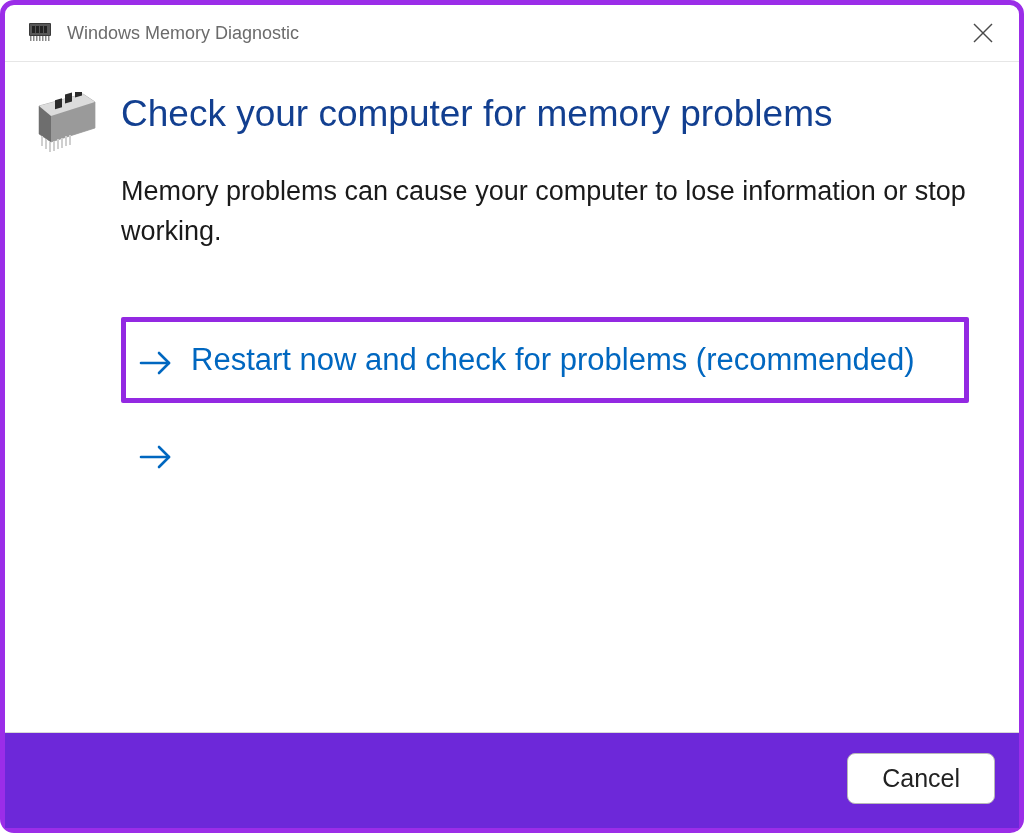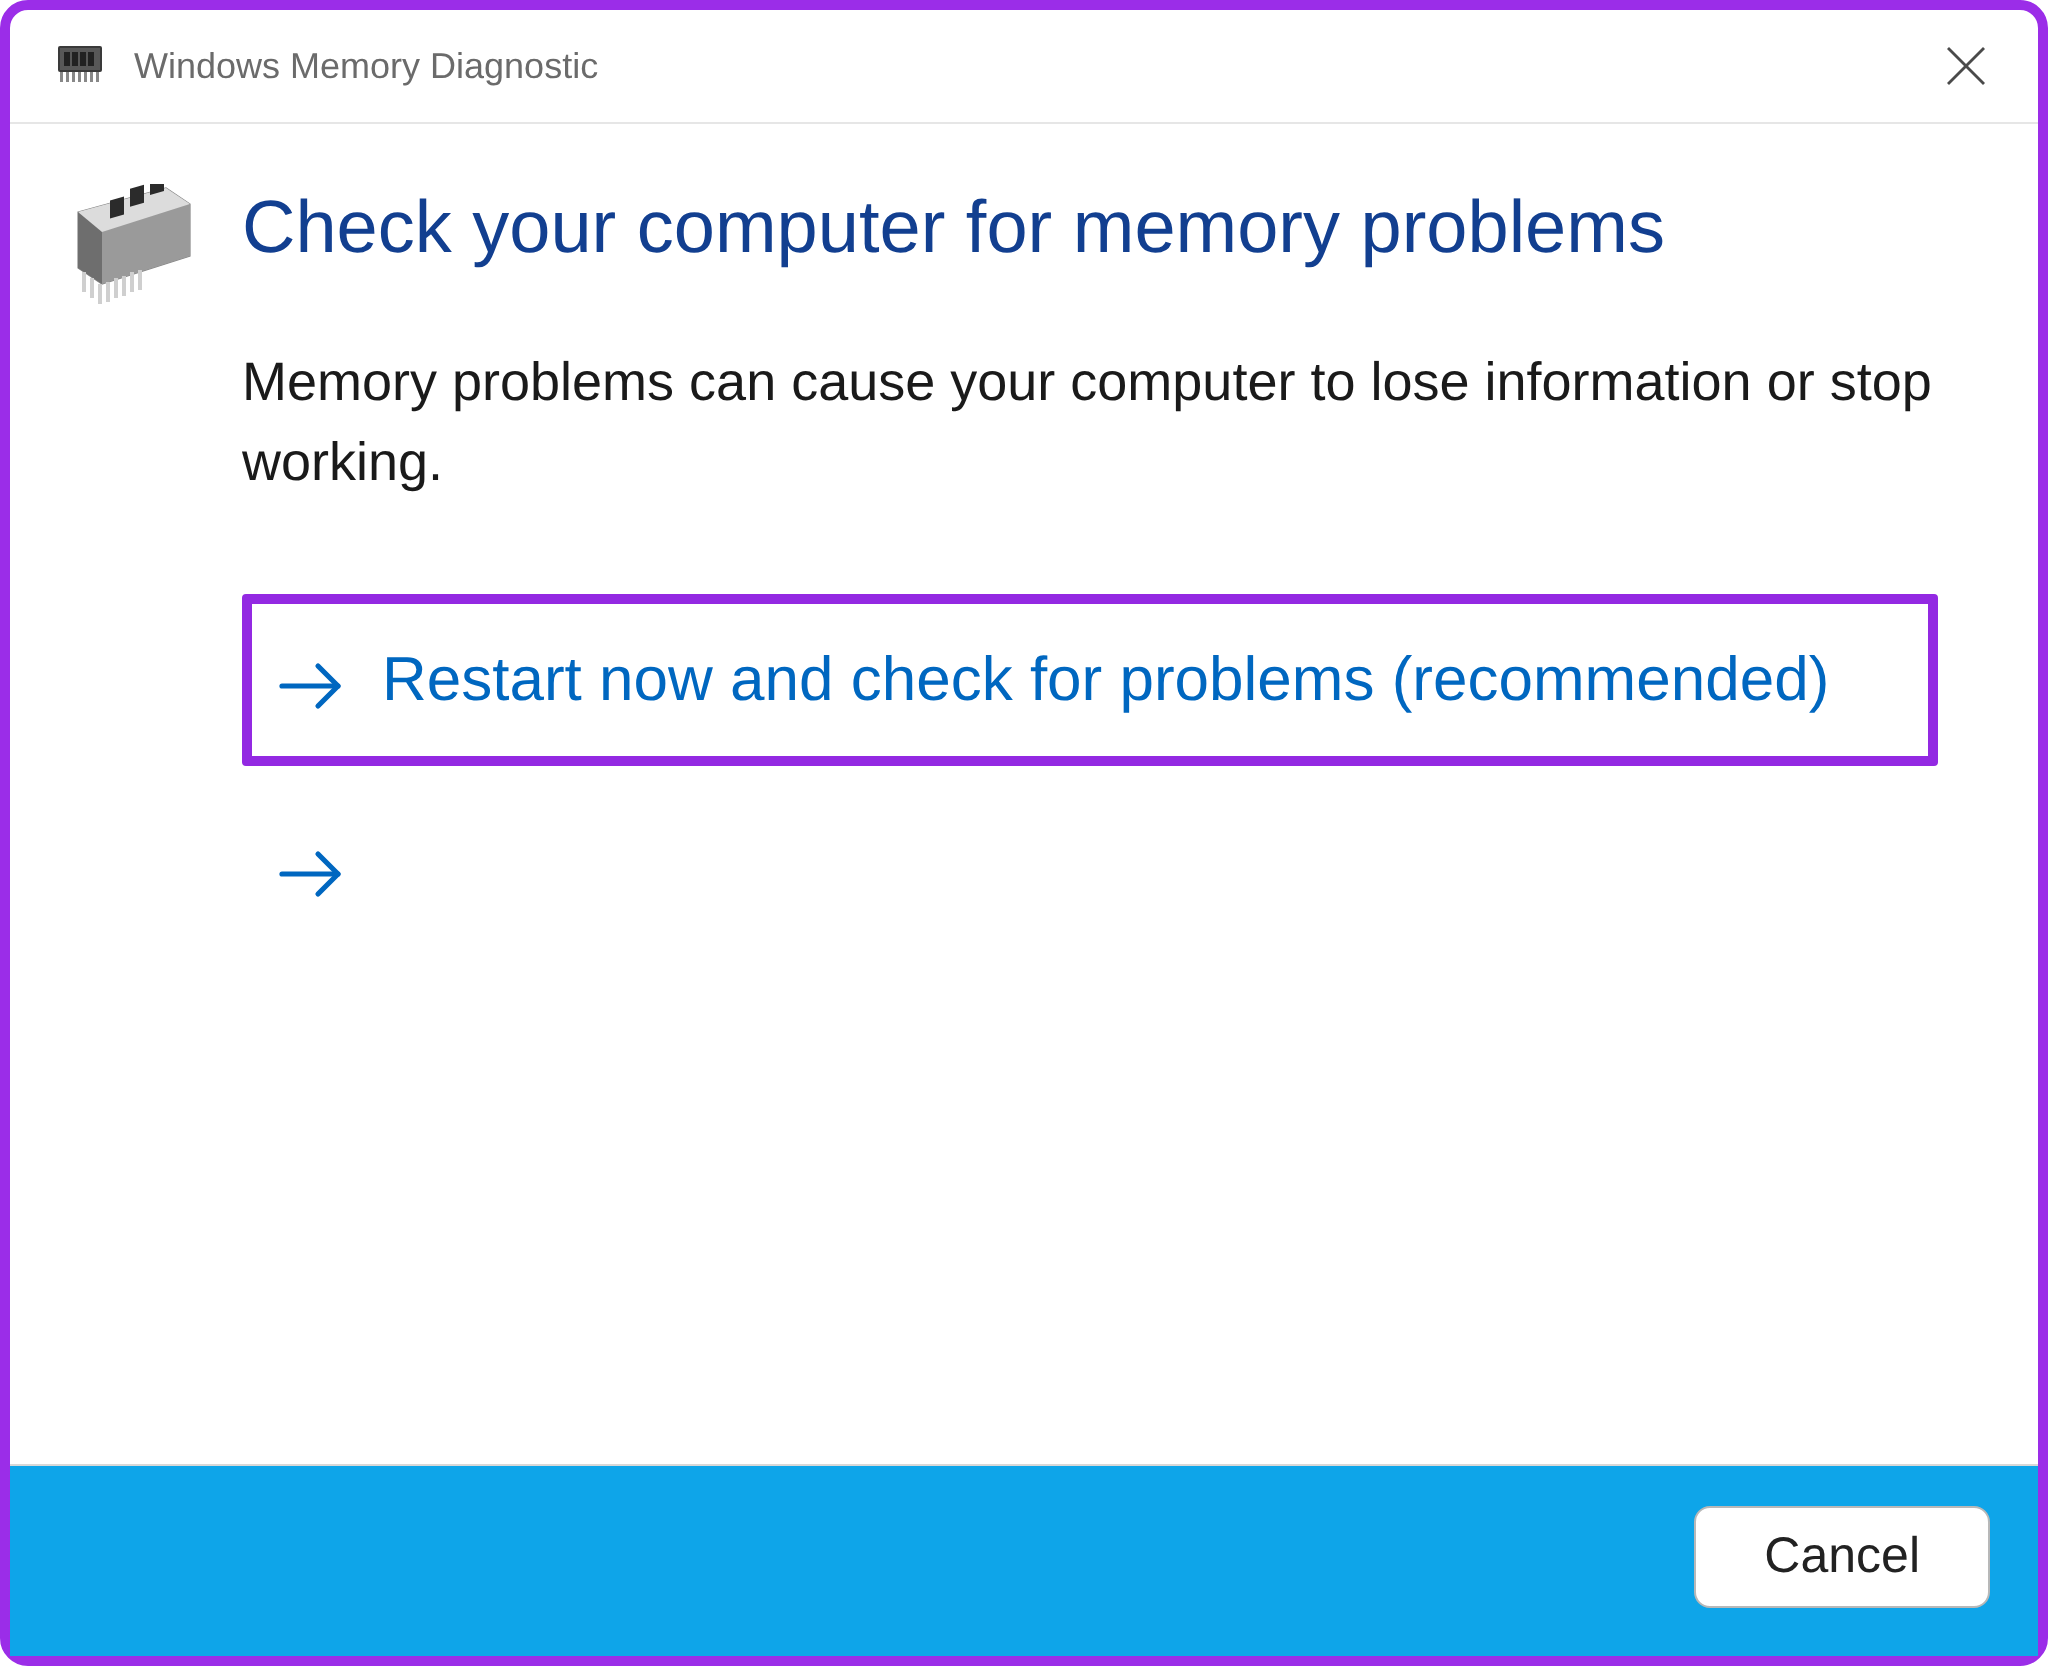--- a/index.html
+++ b/index.html
@@ -66,21 +66,21 @@
       font-size: 37px;
       color: #123f90;
       font-weight: 400;
       line-height: 1.2;
       margin-bottom: 36px;
     }
     .description {
       font-size: 27px;
       color: #1a1a1a;
       line-height: 1.45;
-      margin-bottom: 46px;
+      margin-bottom: 66px;
     }
     .option {
       display: flex;
       align-items: flex-start;
       padding: 22px 20px 22px 16px;
       cursor: pointer;
       margin-bottom: 10px;
     }
     .option.highlighted {
       border: 5px solid #9329e2;
@@ -108,21 +108,21 @@
       font-size: 25px;
       color: #0067c0;
       line-height: 1.4;
       margin-top: 6px;
     }
     .footer {
       border-top: 1px solid #d8d8d8;
       padding: 20px 24px 24px 24px;
       display: flex;
       justify-content: flex-end;
-      background: #0ea5e9;
+      background: #6d28d9;
     }
     .cancel-btn {
       font-family: inherit;
       font-size: 25px;
       color: #222;
       background: #fff;
       border: 1px solid #b8b8b8;
       border-radius: 8px;
       padding: 10px 34px;
       cursor: pointer;

